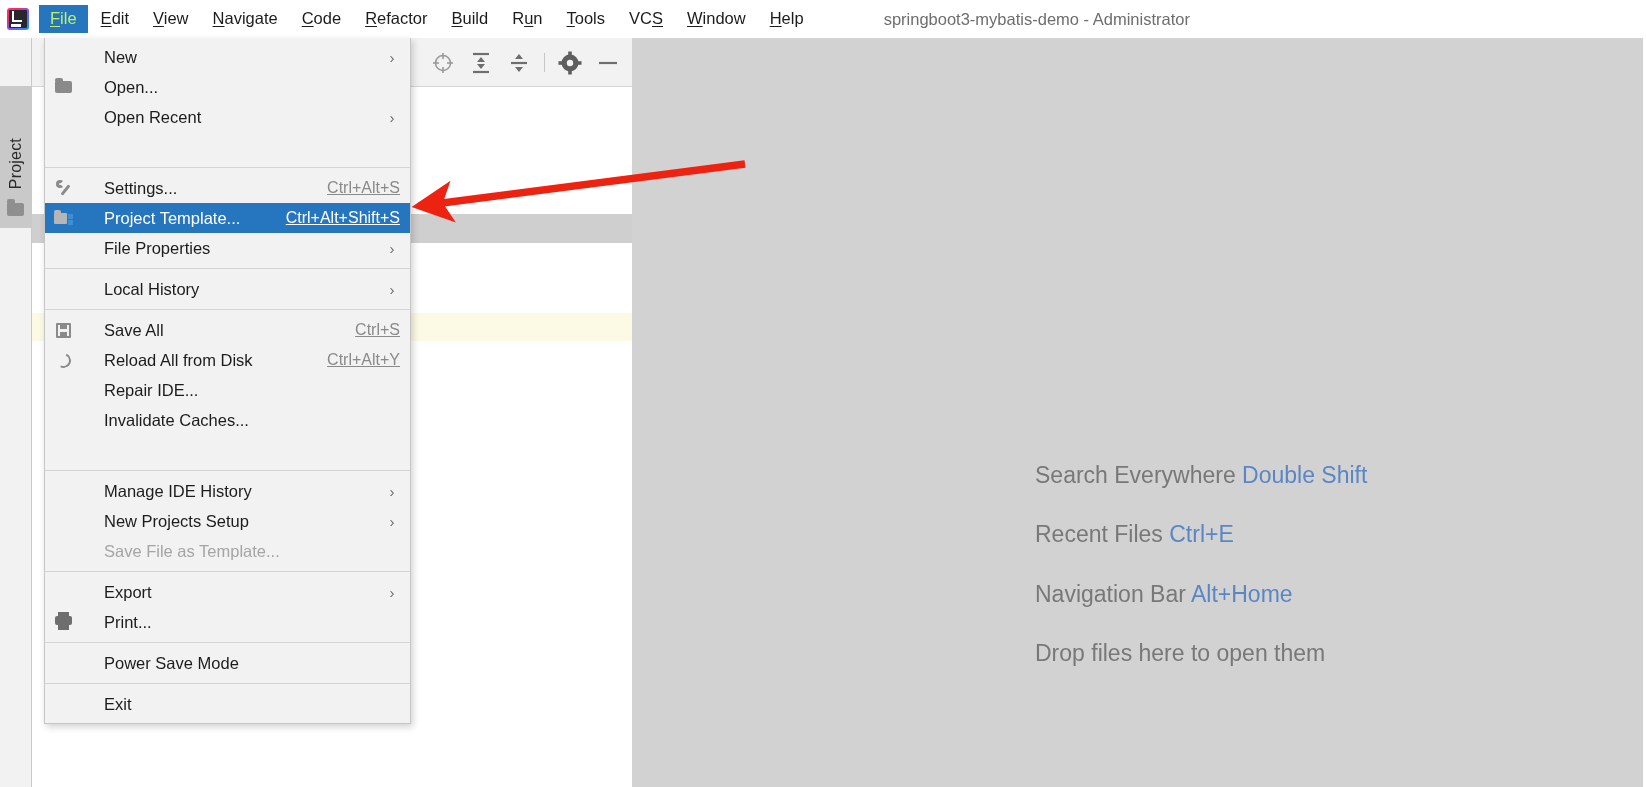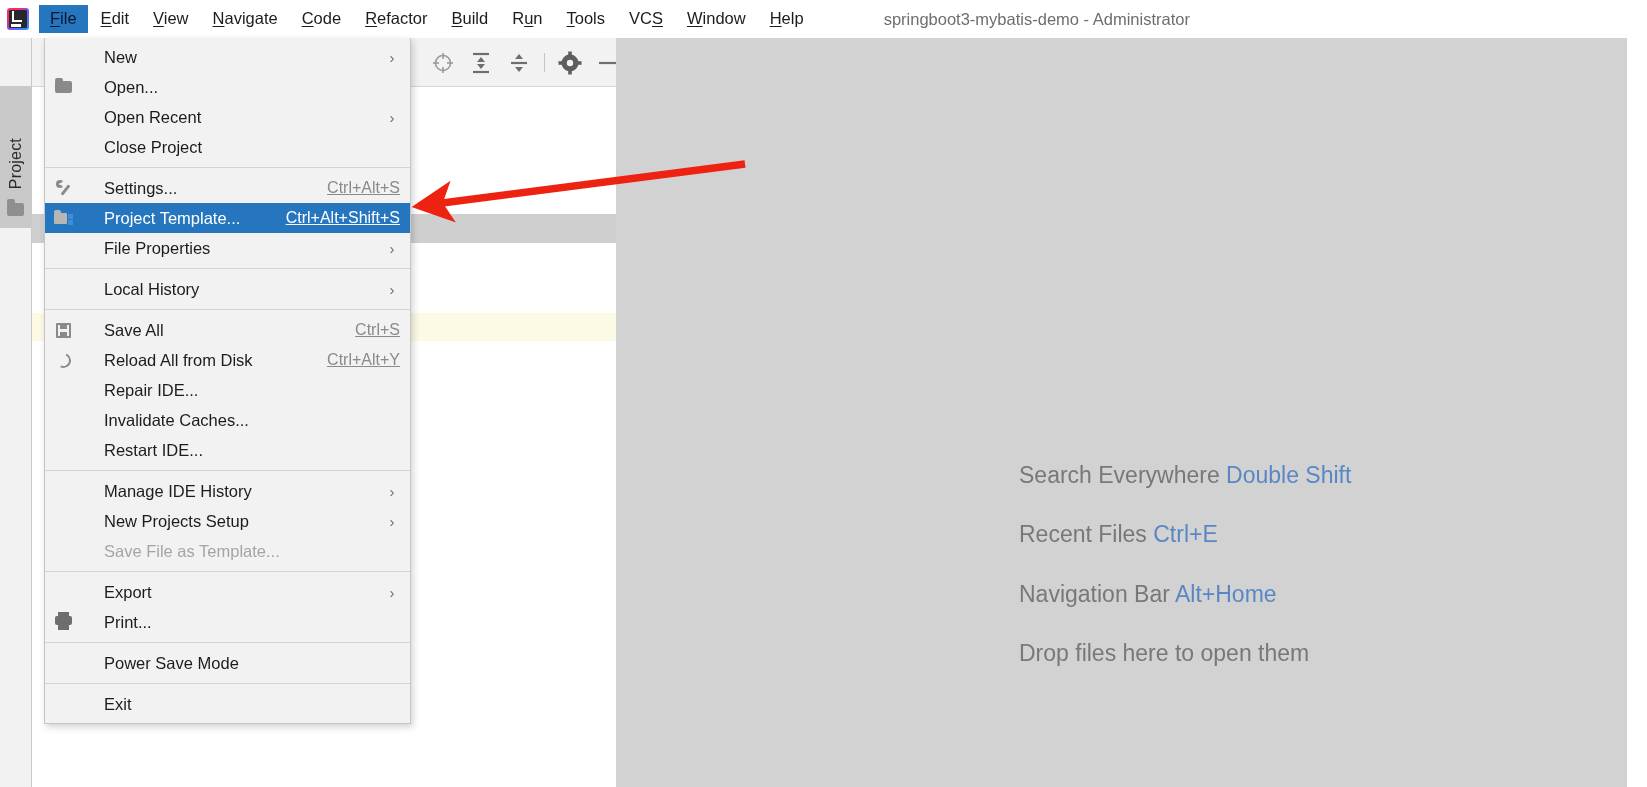--- a/index.html
+++ b/index.html
@@ -51,21 +51,21 @@
     font-size: 16.5px;
     color: #1c1c1c;
     padding: 5px 11px 6px 11px;
     margin: 0 1px;
     cursor: default;
     white-space: nowrap;
     line-height: 1;
   }
   .menu-item.active {
     background: #2675bf;
-    color: #0f172a;
+    color: #bef264;
   }
   .mn { text-decoration: underline; text-underline-offset: 2px; }
   #window-title {
     font-size: 16.5px;
     color: #6e6e6e;
     margin-left: 68px;
     white-space: nowrap;
   }
 
   
@@ -153,21 +153,21 @@
     background: #cfcfcf;
   }
   #project-notification {
     position: absolute; left: 0; top: 275px;
     width: 603px; height: 28px;
     background: #fcfae4;
   }
 
   
   #editor-area {
-    position: absolute; left: 616px; top: 38px;
+    position: absolute; left: 632px; top: 38px;
     width: 1011px; height: 749px;
     background: #d2d2d2;
   }
   #hints {
     position: absolute; left: 403px; top: 425px;
     width: 600px;
   }
   .hint-row {
     font-size: 23px;
     color: #787878;
@@ -455,21 +455,20 @@
         </div>
         <span class="mlabel">Open...</span>
       </div>
       <div class="mrow">
         <div class="ico-slot"></div>
         <span class="mlabel">Open Recent</span>
         <span class="chev">›</span>
       </div>
       <div class="mrow">
         <div class="ico-slot"></div>
-        <span class="mlabel">Close Project</span>
       </div>
       <div class="msep"></div>
       <div class="mrow">
         <div class="ico-slot">
           <span class="ic-wrench"></span>
         </div>
         <span class="mlabel">Settings...</span>
         <span class="mshort">Ctrl+Alt+S</span>
       </div>
       <div class="mrow selected">
@@ -512,21 +511,20 @@
       <div class="mrow">
         <div class="ico-slot"></div>
         <span class="mlabel">Repair IDE...</span>
       </div>
       <div class="mrow">
         <div class="ico-slot"></div>
         <span class="mlabel">Invalidate Caches...</span>
       </div>
       <div class="mrow">
         <div class="ico-slot"></div>
-        <span class="mlabel">Restart IDE...</span>
       </div>
       <div class="msep"></div>
       <div class="mrow">
         <div class="ico-slot"></div>
         <span class="mlabel">Manage IDE History</span>
         <span class="chev">›</span>
       </div>
       <div class="mrow">
         <div class="ico-slot"></div>
         <span class="mlabel">New Projects Setup</span>

